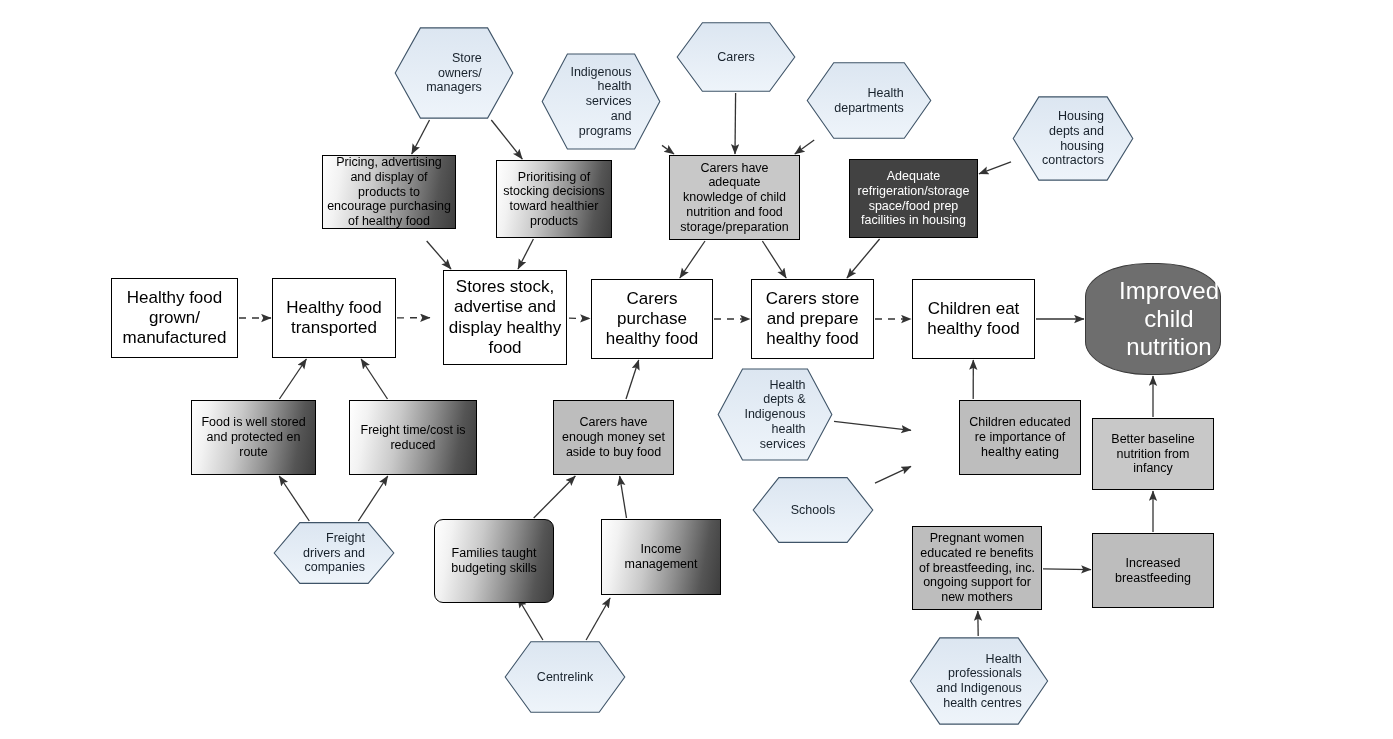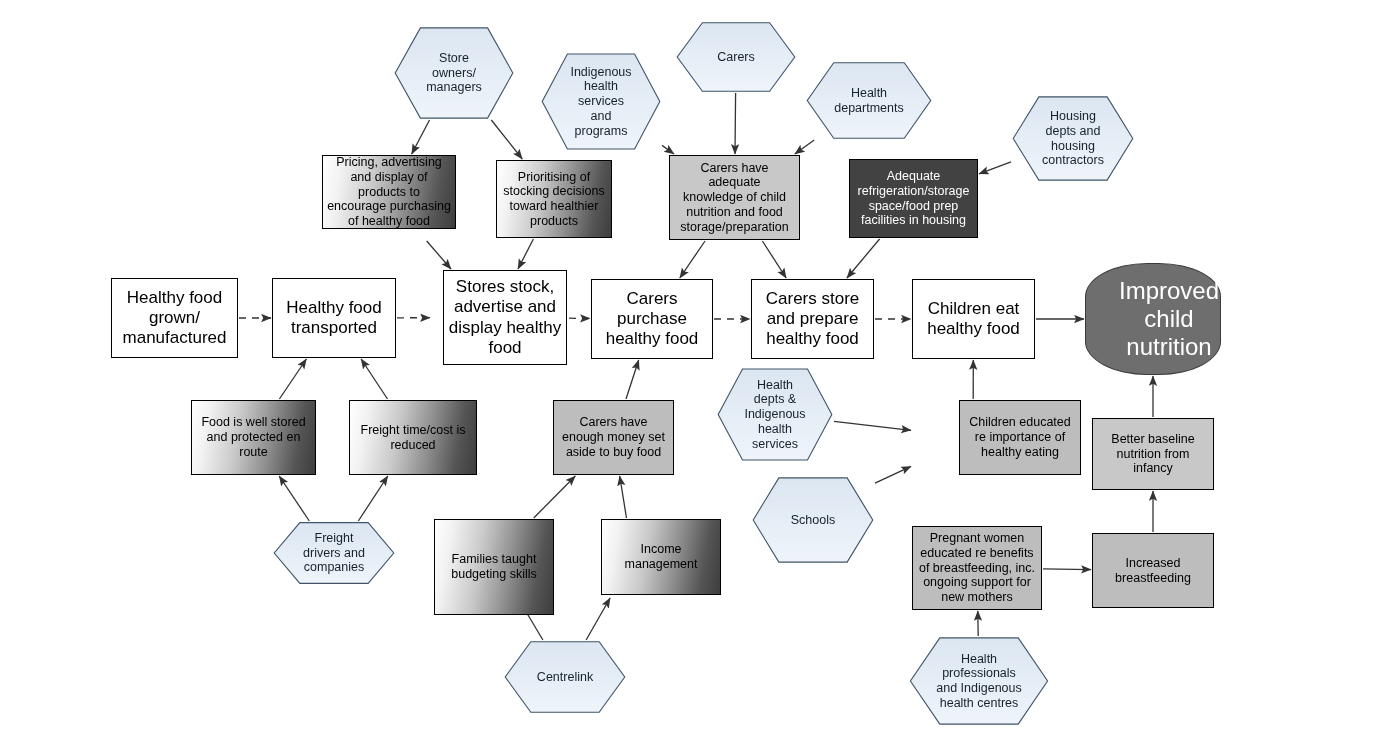--- a/index.html
+++ b/index.html
@@ -22,21 +22,21 @@
   .n-grad{border:1px solid #000;color:#000;font-size:12.5px;
      background:linear-gradient(100deg,#ffffff 0%,#f2f2f2 14%,#c9c9c9 38%,#8f8f8f 62%,#555555 84%,#3d3d3d 100%);}
 
   
   .n-blob{background:#6e6e6e;color:#ffffff;font-size:24px;border:1px solid #3a3a3a;
      border-radius:46% / 30%;padding-left:32px;}
 
   
   .n-hex{color:#17212b;font-size:12.5px;background:transparent;border:0;}
   .n-hex .hexbg{position:absolute;left:0;top:0;width:100%;height:100%;}
-  .n-hex .lbl{position:relative;z-index:2;}
+  .n-hex .lbl{position:relative;z-index:2;text-align:right;}
 </style>
 </head>
 <body>
 
 <div id="stage">
   <svg id="edges" viewBox="0 0 1393 739">
     <defs>
       <marker id="ah" markerWidth="9" markerHeight="9" refX="7.6" refY="3.2" orient="auto" markerUnits="strokeWidth">
         <path d="M0,0 L8,3.2 L0,6.4 L1.6,3.2 Z" fill="#333"></path>
       </marker>
@@ -241,21 +241,21 @@
             </linearGradient>
           </defs>
           <polygon points="22,1 78,1 99,50 78,99 22,99 1,50" fill="url(#hg21)" stroke="#3f5468" stroke-width="1.1" vector-effect="non-scaling-stroke"></polygon>
         </svg>
         <span class="lbl">Health
 depts &amp;
 Indigenous
 health
 services</span>
       </div>
-      <div class="node n-hex" style="left: 752px; top: 477px; width: 122px; height: 86px;">
+      <div class="node n-hex" style="left: 752px; top: 477px; width: 122px; height: 66px;">
         <svg class="hexbg" viewBox="0 0 100 100" preserveAspectRatio="none">
           <defs>
             <linearGradient id="hg22" x1="0" y1="0" x2="0" y2="1">
               <stop offset="0" stop-color="#dce6f1"></stop>
               <stop offset="1" stop-color="#eef4fa"></stop>
             </linearGradient>
           </defs>
           <polygon points="22,1 78,1 99,50 78,99 22,99 1,50" fill="url(#hg22)" stroke="#3f5468" stroke-width="1.1" vector-effect="non-scaling-stroke"></polygon>
         </svg>
         <span class="lbl">Schools</span>
@@ -294,21 +294,21 @@
               <stop offset="1" stop-color="#eef4fa"></stop>
             </linearGradient>
           </defs>
           <polygon points="22,1 78,1 99,50 78,99 22,99 1,50" fill="url(#hg25)" stroke="#3f5468" stroke-width="1.1" vector-effect="non-scaling-stroke"></polygon>
         </svg>
         <span class="lbl">Health
 professionals
 and Indigenous
 health centres</span>
       </div>
-      <div class="node n-grad" style="left: 434px; top: 519px; width: 120px; height: 96px;">
+      <div class="node n-grad" style="left: 434px; top: 519px; width: 120px; height: 84px; border-radius: 9px;">
         <span class="lbl">Families taught
 budgeting skills</span>
       </div>
       <div class="node n-grad" style="left: 573px; top: 519px; width: 120px; height: 76px; margin-left: 28px;">
         <span class="lbl">Income
 management</span>
       </div>
       <div class="node n-mgrey" style="left: 912px; top: 526px; width: 130px; height: 84px;">
         <span class="lbl">Pregnant women
 educated re benefits

